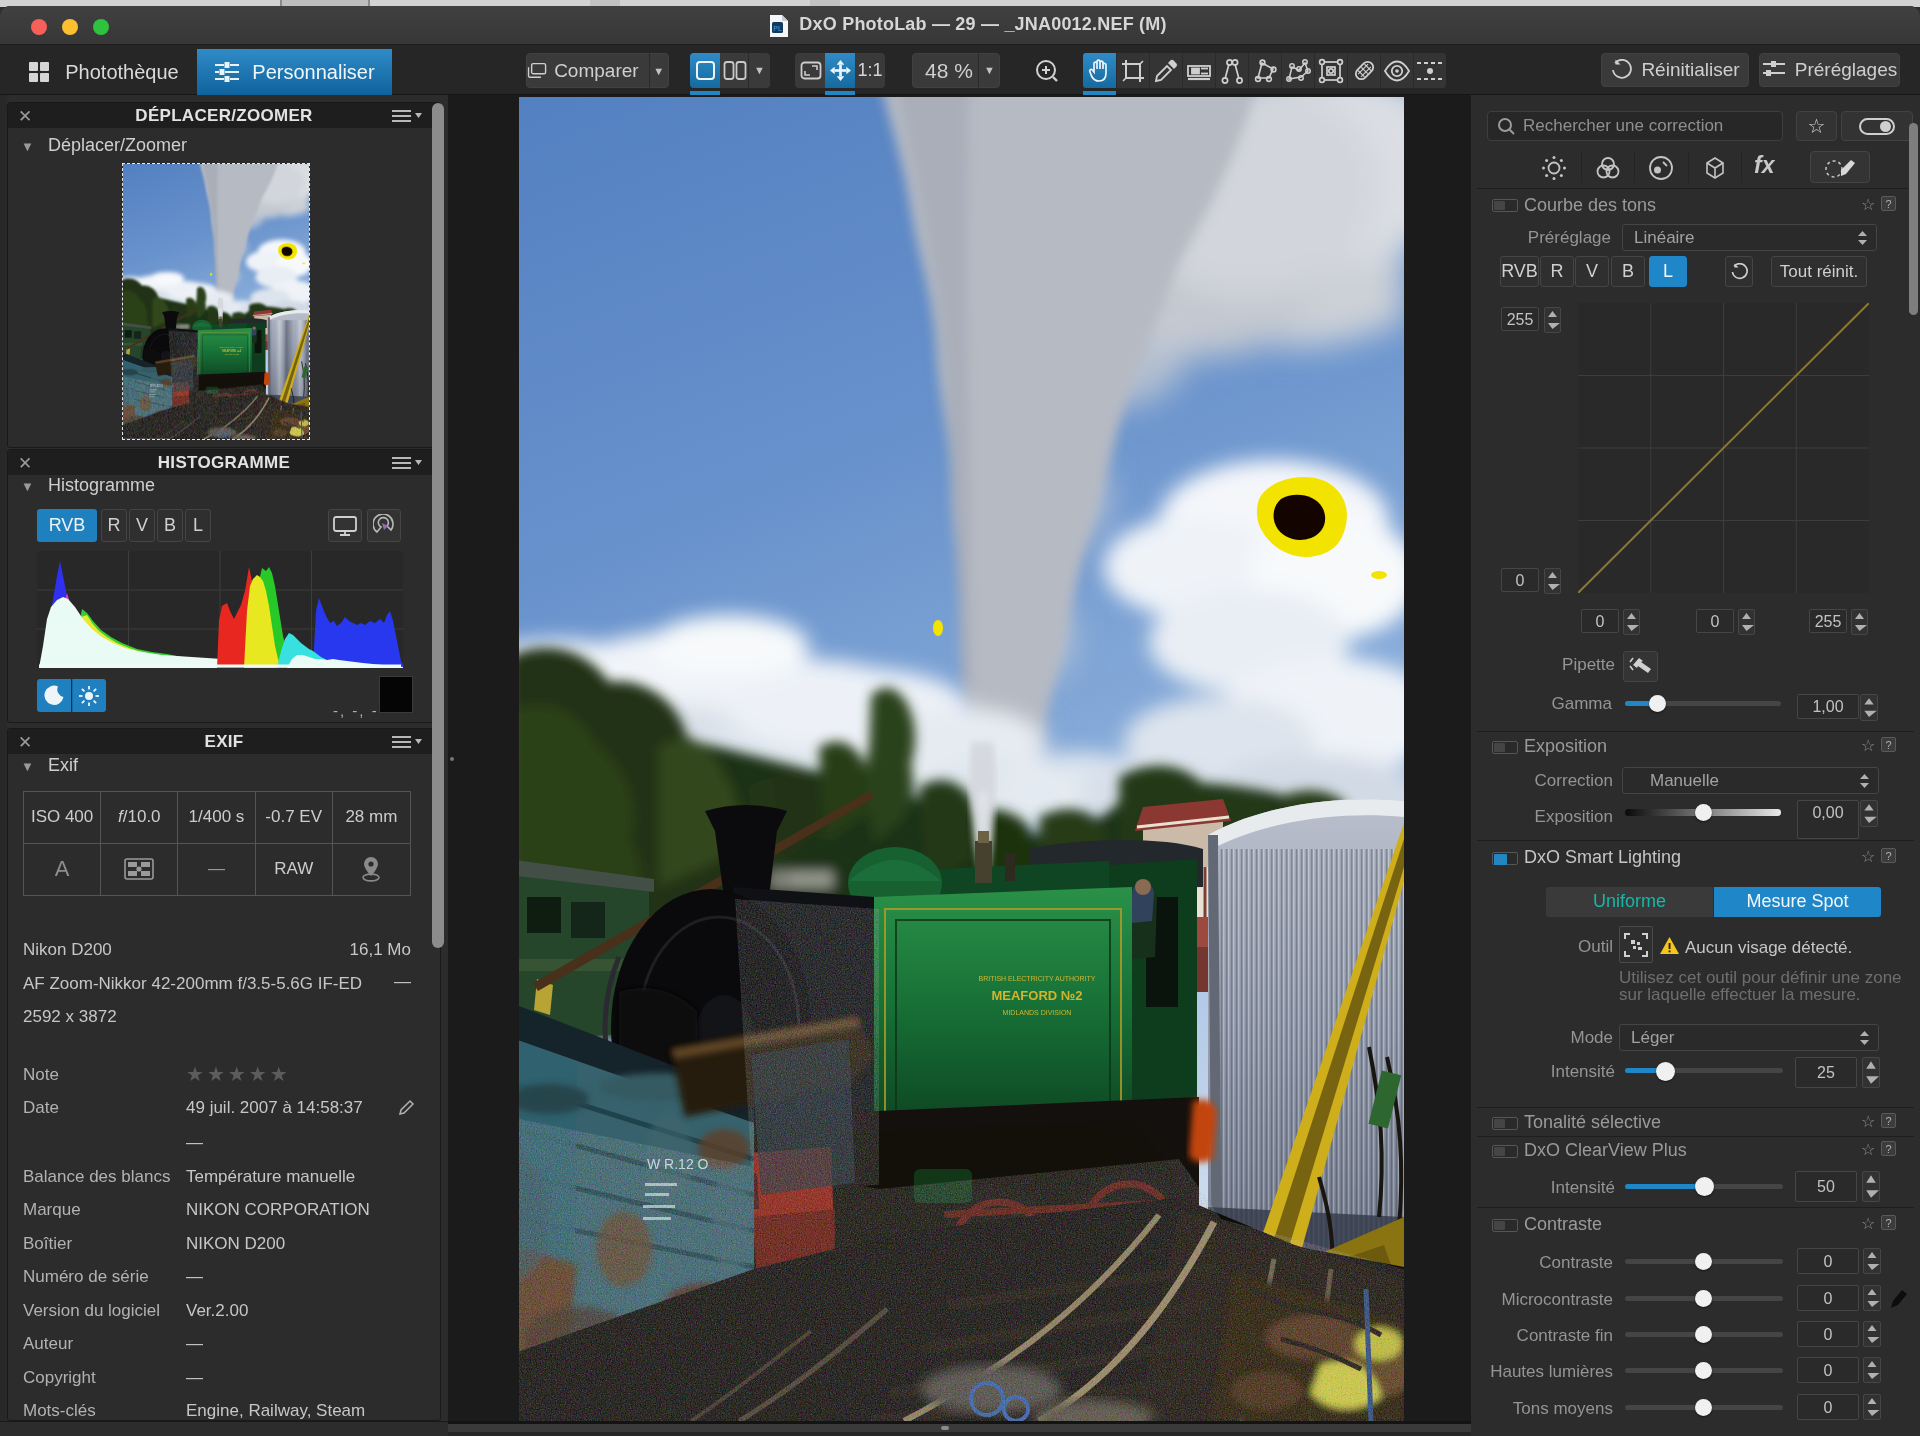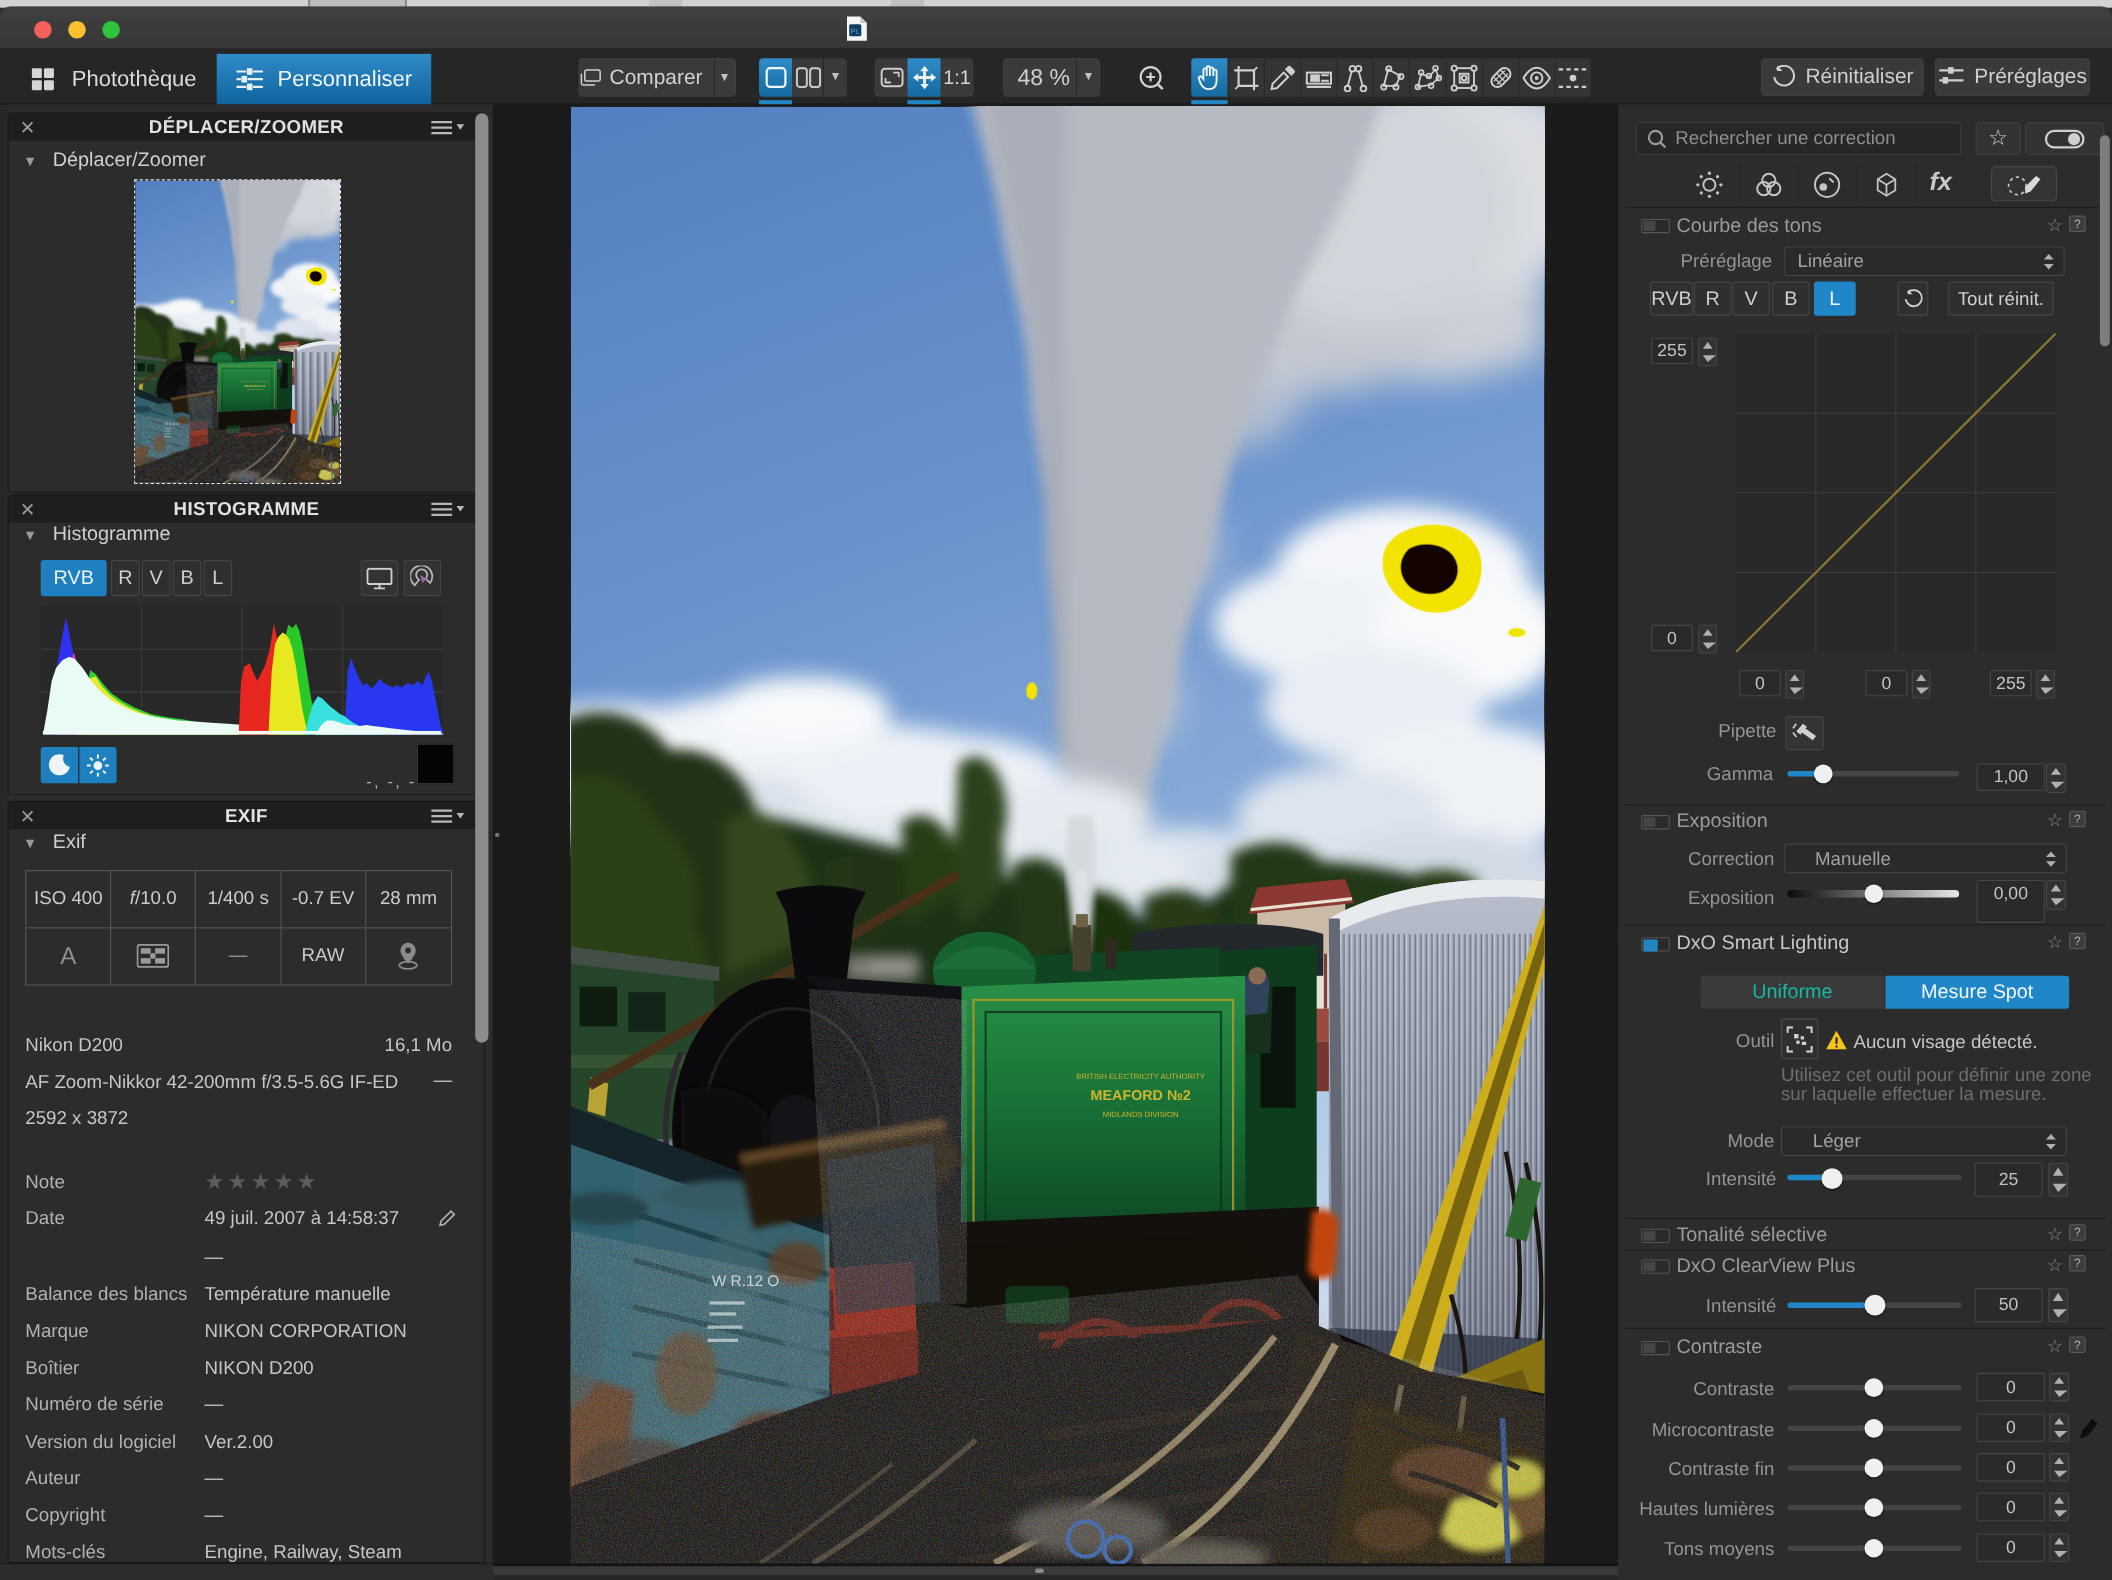--- a/index.html
+++ b/index.html
@@ -40,20 +40,21 @@
 <div id="root">
 <div class="abs" id="topstrip"></div>
 <div class="abs" style="left:280px;top:0;width:90px;height:6px;background:#bdbdbd;border-left:2px solid #8a8a8a;border-right:2px solid #8a8a8a"></div>
 <div class="abs" style="left:590px;top:0;width:30px;height:6px;background:#c2c2c2"></div>
 <div class="abs" style="left:810px;top:0;width:30px;height:6px;background:#c2c2c2"></div>
 <div class="abs" id="win"></div>
 <div class="abs" id="titlebar"></div>
 <div class="abs tl" style="left:31px;background:#f6605a"></div>
 <div class="abs tl" style="left:62px;background:#fbbf2f"></div>
 <div class="abs tl" style="left:93px;background:#2ec23f"></div>
+<div class="abs" id="titletext">DxO PhotoLab — 29 — _JNA0012.NEF (M)</div>
 <svg class="abs" style="left:768px;top:14px" width="22" height="24" viewBox="0 0 22 24">
       <path d="M2 1h12l6 6v16H2z" fill="#f4f6f8"></path>
       <path d="M14 1l6 6h-6z" fill="#c8ccd2"></path>
       <rect x="4" y="8" width="11" height="11" rx="1.5" fill="#123a5e"></rect>
       <text x="9.5" y="16.5" font-size="7" fill="#4aa3e0" text-anchor="middle" font-family="Liberation Sans">PL</text>
     </svg>
 <div class="abs" id="toolbar"></div>
 <div class="abs tab" style="left:10px;width:186px;justify-content:center">
   <svg width="24" height="24" viewBox="0 0 24 24" style="margin-right:14px">
         <g fill="#d6d6d6">
@@ -899,21 +900,21 @@
         </g>
       </svg>
  <svg class="abs" style="left:189px;top:842px" width="19" height="17" viewBox="0 0 19 17">
         <path d="M9.5 0L19 17H0z" fill="#f5c518"></path>
         <rect x="8.6" y="6" width="1.9" height="6" fill="#222"></rect>
         <rect x="8.6" y="13.4" width="1.9" height="1.9" fill="#222"></rect>
       </svg>
  <div class="abs" style="left:214px;top:843px;color:#c6c6c6;font-size:17px">Aucun visage détecté.</div>
  <div class="abs" style="left:148px;top:874px;color:#6e6e6e;font-size:17px;line-height:17px">Utilisez cet outil pour définir une zone<br>sur laquelle effectuer la mesure.</div>
  <div class="abs lbl" style="left:0;top:933px;width:142px;text-align:right">Mode</div>
- <div class="ddown" style="left:148px;top:929px;width:260px;height:27px;line-height:25px;padding-left:28px">Léger<svg class="dar" width="11" height="16" viewBox="0 0 11 16">
+ <div class="ddown" style="left:148px;top:929px;width:260px;height:27px;line-height:25px;padding-left:11px">Léger<svg class="dar" width="11" height="16" viewBox="0 0 11 16">
           <path d="M5.5 1L10 6H1z" fill="#b0b0b0"></path>
           <path d="M5.5 15L1 10h9z" fill="#b0b0b0"></path>
         </svg></div>
  <div class="abs lbl" style="left:0;top:967px;width:144px;text-align:right">Intensité</div>
  <div class="track" style="left:154px;top:973px;width:158px"></div>
  <div class="track" style="left:154px;top:973px;width:40px;background:#1f86c8"></div>
  <div class="thumbw" style="left:185px;top:967px;width:19px;height:19px"></div>
  <div class="spinbox" style="left:324px;top:962px;width:62px;height:31px;line-height:30px">25</div>
  <div class="stepper" style="left:391px;top:962px;width:18px;height:31px"><svg width="16" height="29" viewBox="0 0 15 27">
           <path d="M7.5 3L12 10H3z" fill="#b0b0b0"></path>

